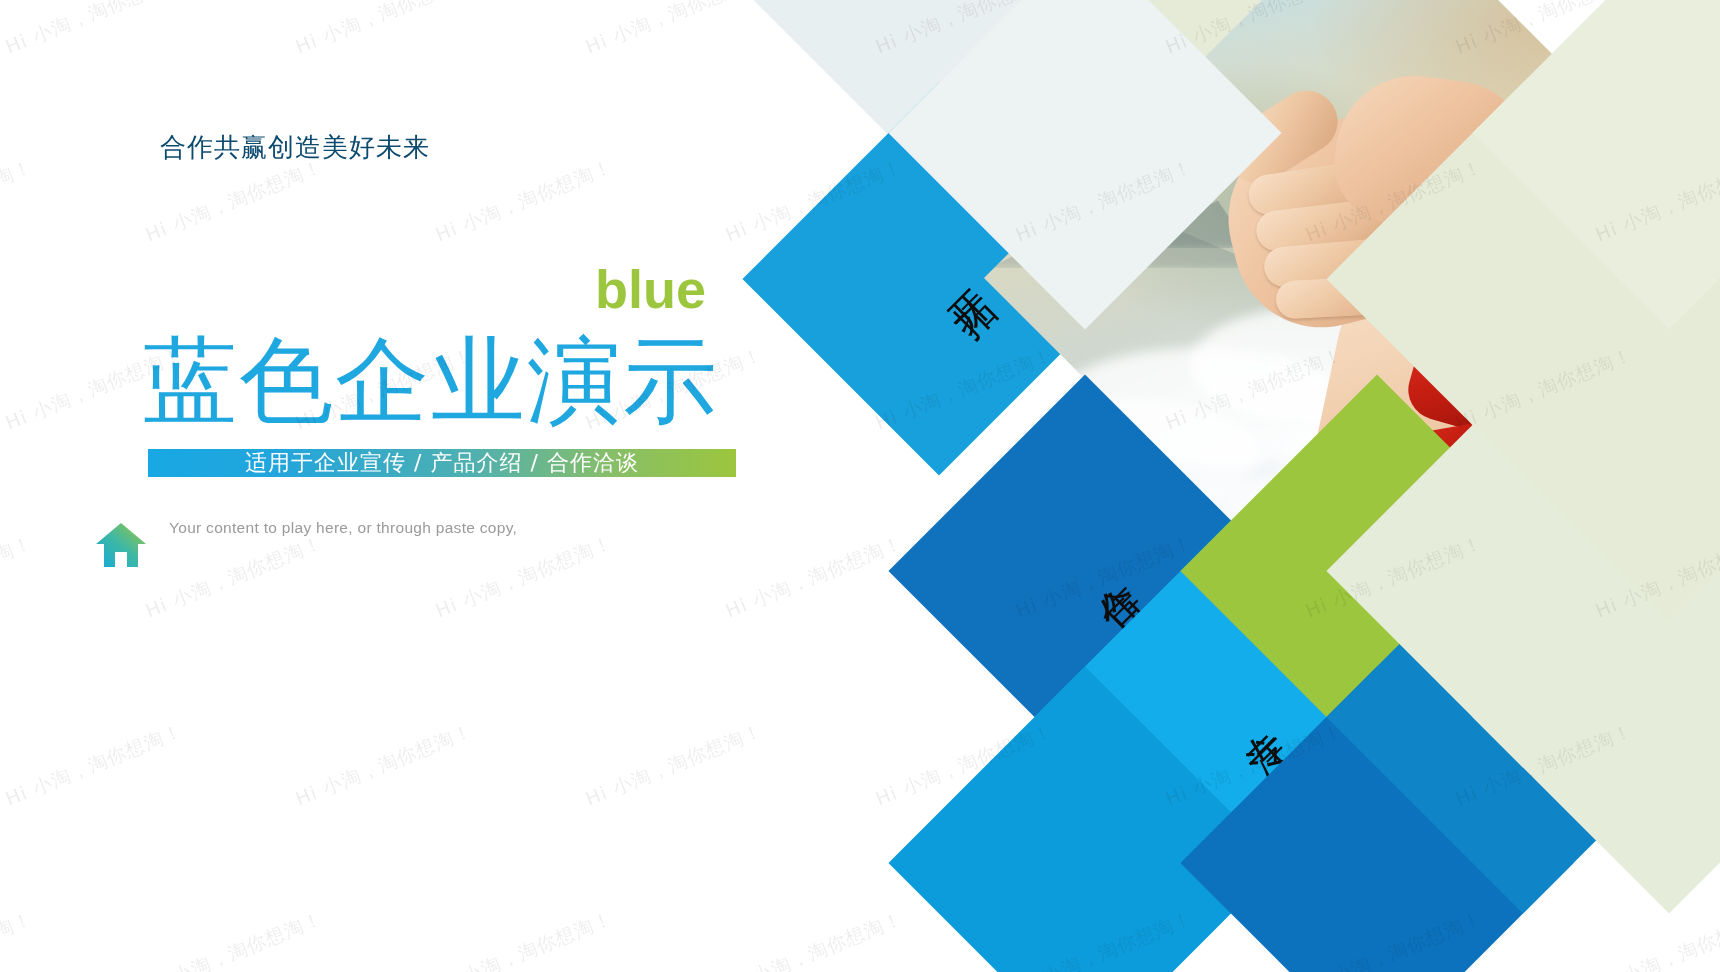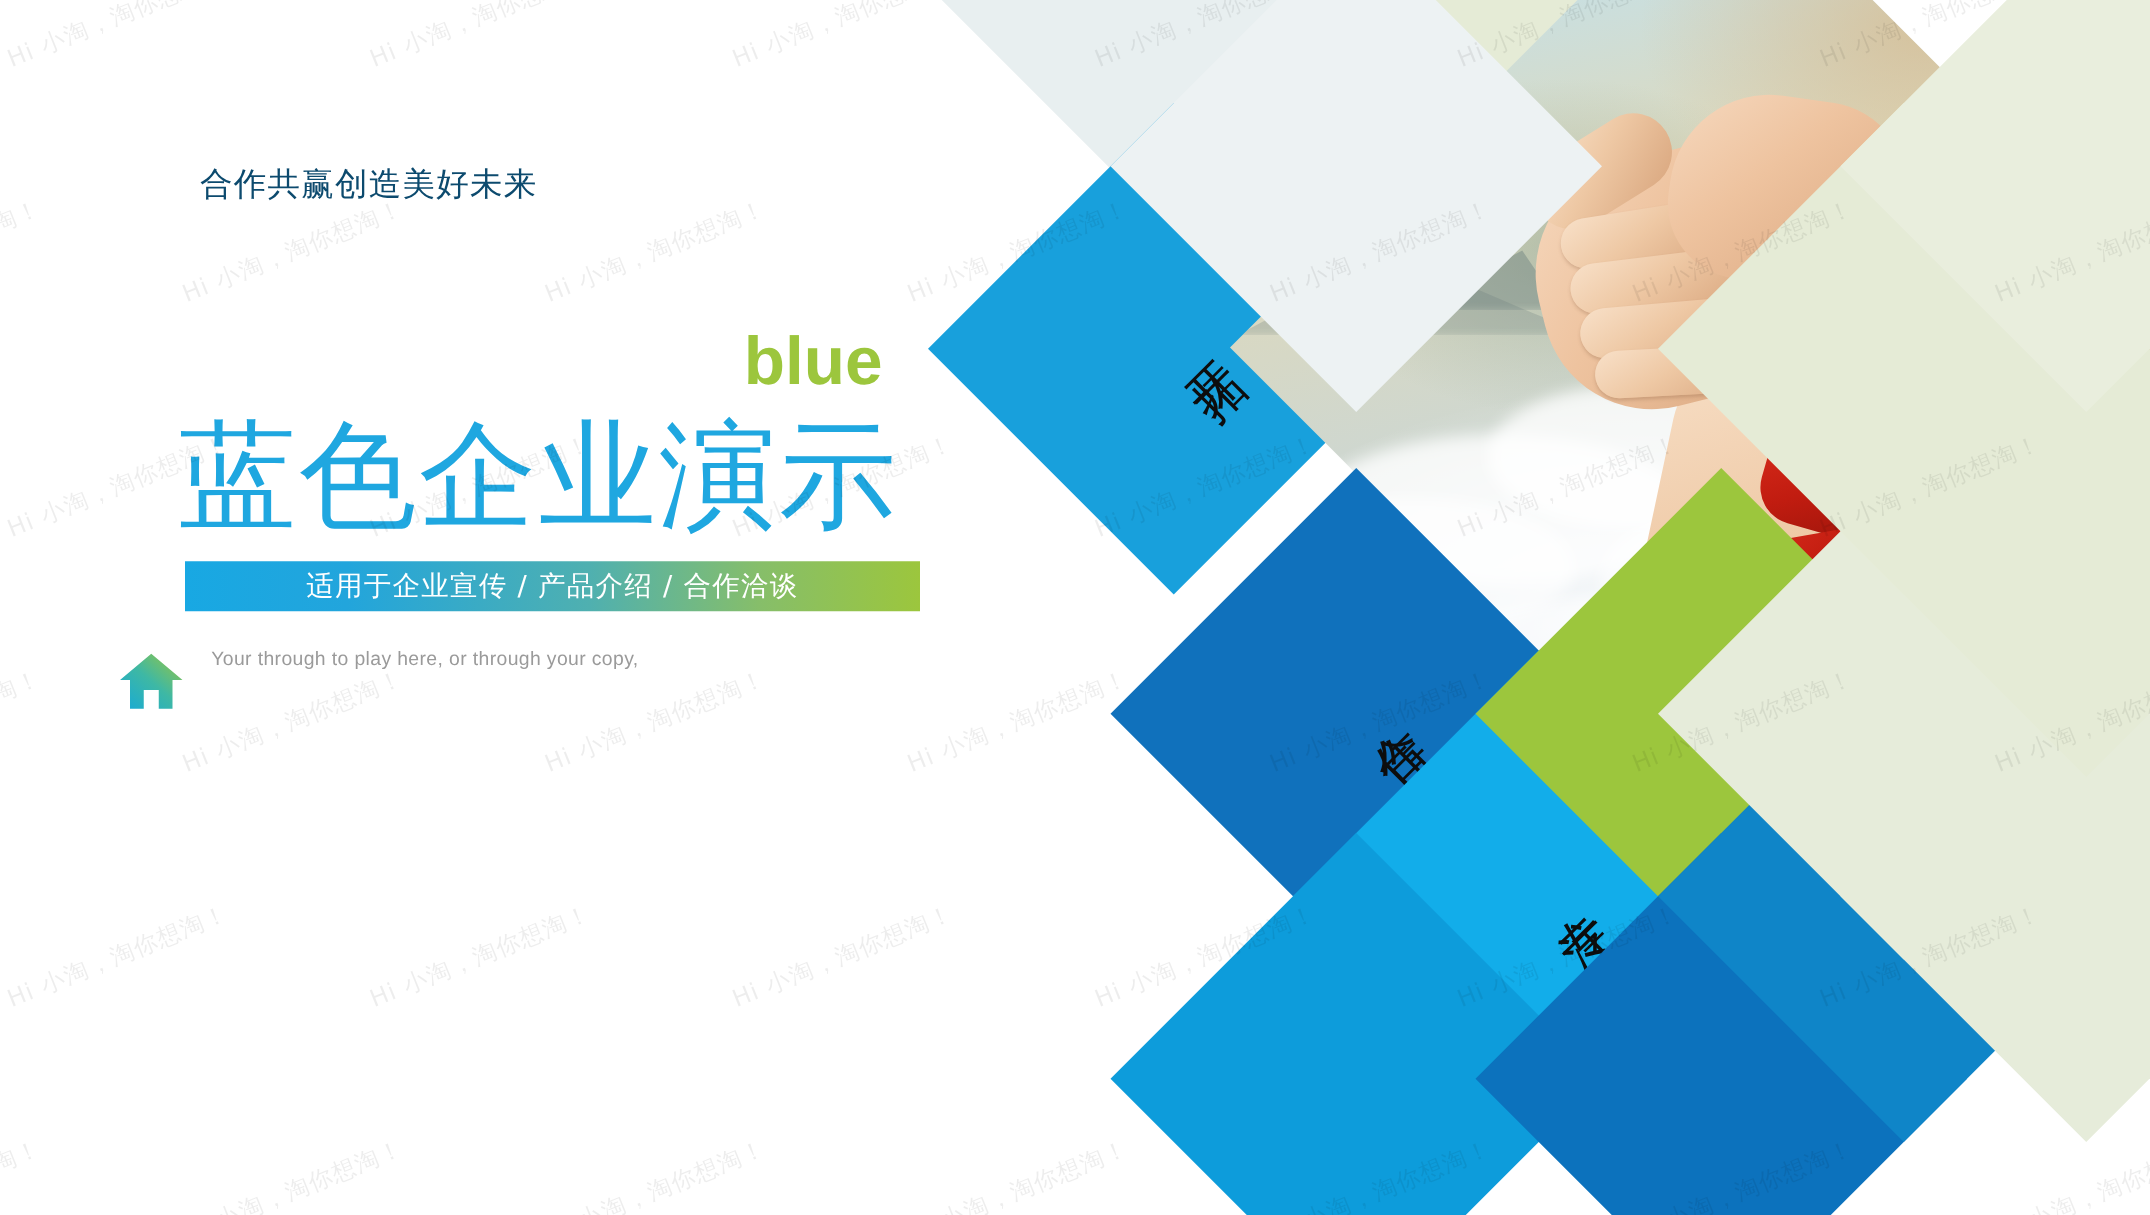--- a/index.html
+++ b/index.html
@@ -103,21 +103,21 @@
     font-size:54px;font-weight:600;color:#9CC63D;letter-spacing:0px;
   }
   #main-title{
     position:absolute;left:143px;top:318px;
     font-family:"DejaVu Sans","Liberation Sans",sans-serif;
     font-size:94px;font-weight:400;color:#1FA7E0;
     letter-spacing:2px;white-space:nowrap;
   }
   #bar{
     position:absolute;left:148px;top:449px;
-    width:588px;height:40px;
+    width:588px;height:28px;
     background:linear-gradient(90deg,#18A8E3 0%,#22A5DC 22%,#4FB0B0 55%,#86BE6A 78%,#9CC63D 100%);
     display:flex;align-items:center;justify-content:center;
   }
   #bar span{
     font-family:"DejaVu Sans","Liberation Sans",sans-serif;
     font-size:22px;color:#ffffff;letter-spacing:1px;
   }
   #body-block{
     position:absolute;left:95px;top:518px;width:640px;
     display:flex;align-items:flex-start;gap:22px;
@@ -242,21 +242,21 @@
             <linearGradient id="hg" x1="0" y1="1" x2="1" y2="0">
               <stop offset="0%" stop-color="#16A9D8"></stop>
               <stop offset="50%" stop-color="#3EB8A4"></stop>
               <stop offset="100%" stop-color="#9CC63D"></stop>
             </linearGradient>
           </defs>
           <path d="M26 1 L51 22 L43 22 L43 45 L32 45 L32 30 L20 30 L20 45 L9 45 L9 22 L1 22 Z" fill="url(#hg)"></path>
         </svg>
       </div>
       <div id="body-text">
-        <div>Your through to play here, or through your copy,</div>
+        <div>Your content to play here, or through paste copy,</div>
       </div>
     </div>
   </div>
 
   <div id="watermarks">
       <div class="wm" style="left: 0px; top: 0px;">Hi 小淘，淘你想淘！</div>
       <div class="wm" style="left: 290px; top: 0px;">Hi 小淘，淘你想淘！</div>
       <div class="wm" style="left: 580px; top: 0px;">Hi 小淘，淘你想淘！</div>
       <div class="wm" style="left: 870px; top: 0px;">Hi 小淘，淘你想淘！</div>
       <div class="wm" style="left: 1160px; top: 0px;">Hi 小淘，淘你想淘！</div>

